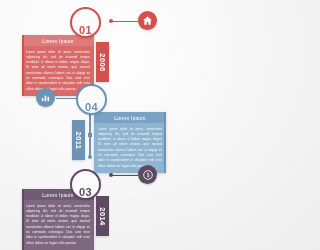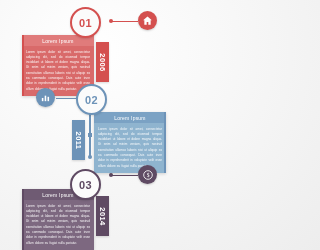--- a/index.html
+++ b/index.html
@@ -18,21 +18,21 @@
   .sqdot{position:absolute;width:4px;height:4px;}
 
   
   .curve{position:absolute;border-style:solid;border-width:1.6px;
          border-color:transparent;background:transparent;}
 
   
   .badge{
     position:absolute;width:27px;height:27px;border-radius:50%;
     background:#fbfbfb;border:2.4px solid #d94f4f;
-    display:flex;align-items:center;justify-content:center;
+    display:flex;align-items:flex-end;justify-content:center;
     font-size:11px;font-weight:bold;letter-spacing:.3px;
     box-shadow:0 1px 2px rgba(0,0,0,.13);
     z-index:6;
   }
   
   .iconcircle{
     position:absolute;width:19px;height:19px;border-radius:50%;
     display:flex;align-items:center;justify-content:center;
     box-shadow:0 1px 2px rgba(0,0,0,.18);z-index:6;
   }
@@ -126,21 +126,21 @@
 
     <div class="curve" style="left:78px;top:98px;width:12px;height:14px;
                 border-left-color:#6d93b8;border-bottom-color:#6d93b8;
                 border-bottom-left-radius:11px;border-top:none;border-right:none;"></div>
 
     <div class="vline" style="left:89px;top:111px;height:45px;background:#6d93b8;"></div>
     <div class="dot" style="left:87.5px;top:155px;background:#6d93b8;"></div>
     <div class="sqdot" style="left:87.5px;top:133px;background:#6d93b8;"></div>
 
     <div class="badge" style="left:76px;top:84px;">
-      <span class="badgeTxt">02</span>
+      <span class="badgeTxt">04</span>
     </div>
 
     <div class="iconcircle" style="left:36px;top:88px;background:#6d93b8;">
       <svg width="11" height="11" viewBox="0 0 24 24">
         <rect x="4" y="13" width="3.4" height="7" fill="#ffffff"></rect>
         <rect x="10.2" y="8" width="3.4" height="12" fill="#ffffff"></rect>
         <rect x="16.4" y="10.5" width="3.4" height="9.5" fill="#ffffff"></rect>
       </svg>
     </div>
 

